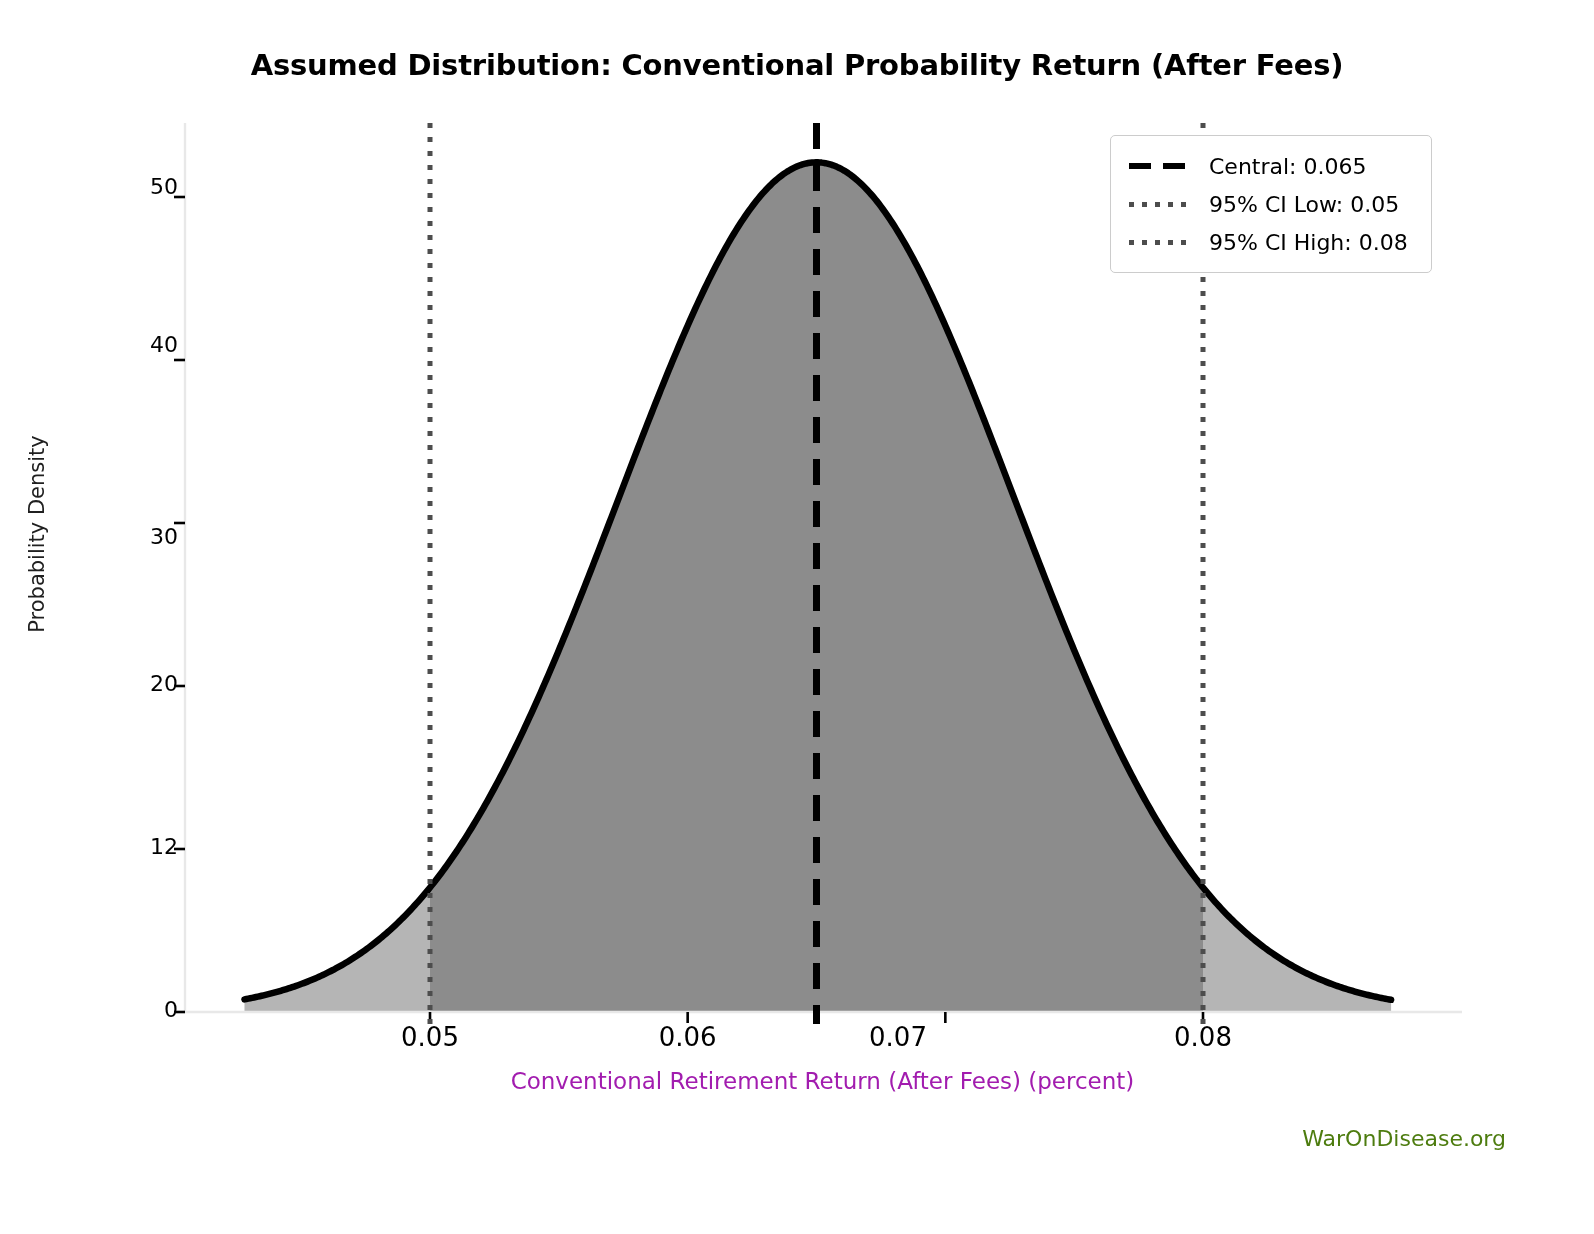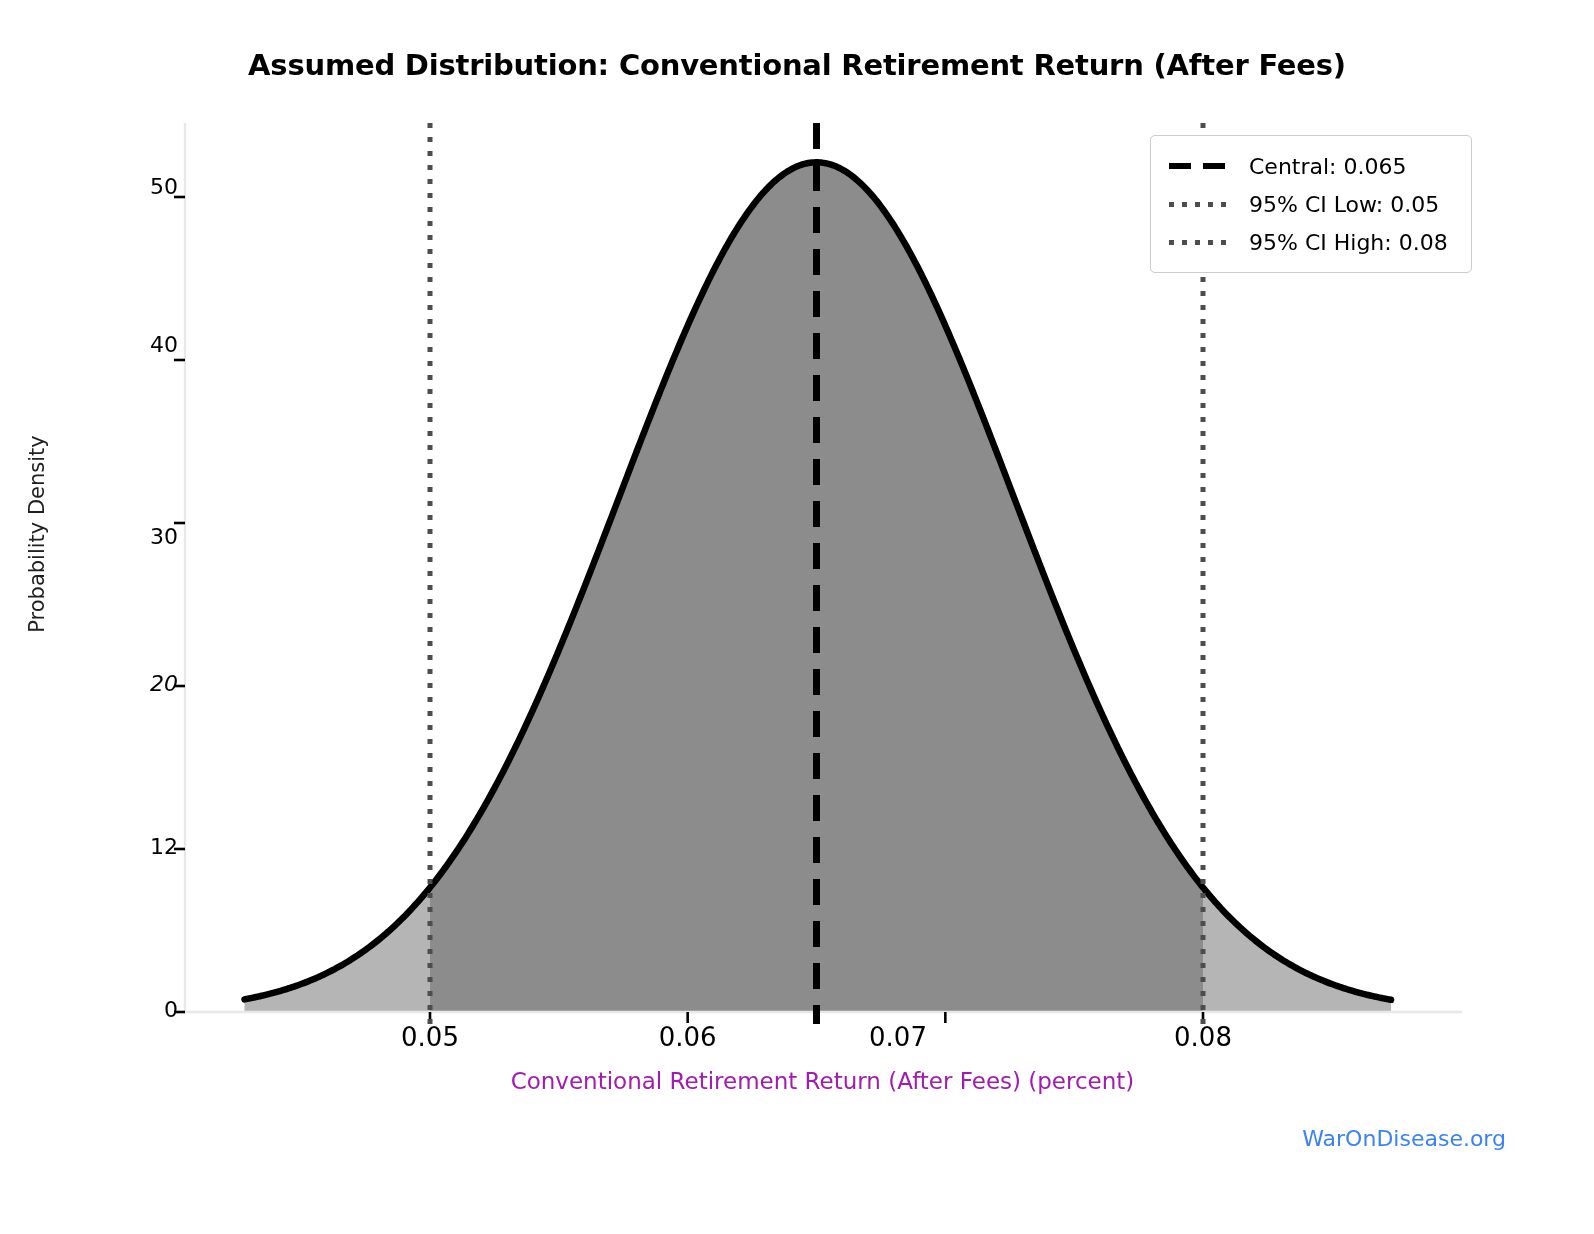--- a/index.html
+++ b/index.html
@@ -52,21 +52,21 @@
     text-align: center;
     font-size: 23px;
     color: #a21caf;
     white-space: nowrap;
   }
   #footer {
     position: absolute;
     right: 88px;
     top: 1126px;
     font-size: 22px;
-    color: #3b82f6;
+    color: #4d7c0f;
     white-space: nowrap;
   }
   .ytick-label {
     position: absolute;
     right: 1416px;
     width: 120px;
     text-align: right;
     font-size: 22px;
     color: #000000;
   }
@@ -82,21 +82,20 @@
   #legend-box {
     position: absolute;
     left: 1110px;
     top: 135px;
     width: 322px;
     border: 1.3px solid #cccccc;
     border-radius: 5px;
     background: #ffffff;
     padding: 11px 0 11px 0;
     box-sizing: border-box;
-    margin-left: 40px;
   }
   .legend-row {
     display: flex;
     align-items: center;
     height: 38px;
     padding-left: 16px;
   }
   .legend-key {
     width: 66px;
     height: 20px;
@@ -122,21 +121,21 @@
     width: 62px; height: 5px;
     background: repeating-linear-gradient(to right,
       #4d4d4d 0px, #4d4d4d 5px, transparent 5px, transparent 13px);
   }
 </style>
 </head>
 <body>
 
 <div id="figure">
 
-  <div id="chart-title">Assumed Distribution: Conventional Retirement Return (After Fees)</div>
+  <div id="chart-title">Assumed Distribution: Conventional Probability Return (After Fees)</div>
 
   <svg id="plot" width="1594" height="1234" viewBox="0 0 1594 1234" style="position:absolute;left:0;top:0;">
     <defs>
       <clipPath id="clip-left-tail">
         <rect x="185" y="100" width="245.0" height="915"></rect>
       </clipPath>
       <clipPath id="clip-ci">
         <rect x="430.0" y="100" width="773.0" height="915"></rect>
       </clipPath>
       <clipPath id="clip-right-tail">
@@ -173,21 +172,21 @@
     <path id="curve" fill="none" stroke="#000000" stroke-width="6.5" stroke-linejoin="round" stroke-linecap="round" d="M244.48 999.35 L246.39 998.99 L248.30 998.62 L250.21 998.24 L252.12 997.86 L254.04 997.46 L255.95 997.05 L257.86 996.64 L259.77 996.21 L261.68 995.77 L263.59 995.32 L265.50 994.86 L267.41 994.40 L269.32 993.91 L271.23 993.42 L273.15 992.92 L275.06 992.40 L276.97 991.88 L278.88 991.34 L280.79 990.78 L282.70 990.22 L284.61 989.64 L286.52 989.05 L288.43 988.45 L290.34 987.83 L292.26 987.20 L294.17 986.55 L296.08 985.89 L297.99 985.21 L299.90 984.52 L301.81 983.82 L303.72 983.10 L305.63 982.36 L307.54 981.61 L309.45 980.84 L311.37 980.06 L313.28 979.25 L315.19 978.44 L317.10 977.60 L319.01 976.75 L320.92 975.88 L322.83 974.99 L324.74 974.08 L326.65 973.16 L328.57 972.21 L330.48 971.25 L332.39 970.26 L334.30 969.26 L336.21 968.24 L338.12 967.20 L340.03 966.13 L341.94 965.05 L343.85 963.94 L345.76 962.81 L347.68 961.67 L349.59 960.49 L351.50 959.30 L353.41 958.09 L355.32 956.85 L357.23 955.59 L359.14 954.30 L361.05 952.99 L362.96 951.66 L364.87 950.30 L366.79 948.92 L368.70 947.51 L370.61 946.08 L372.52 944.62 L374.43 943.14 L376.34 941.63 L378.25 940.10 L380.16 938.54 L382.07 936.95 L383.99 935.33 L385.90 933.69 L387.81 932.02 L389.72 930.32 L391.63 928.59 L393.54 926.83 L395.45 925.05 L397.36 923.23 L399.27 921.39 L401.18 919.52 L403.10 917.62 L405.01 915.68 L406.92 913.72 L408.83 911.73 L410.74 909.70 L412.65 907.65 L414.56 905.56 L416.47 903.44 L418.38 901.29 L420.29 899.11 L422.21 896.90 L424.12 894.65 L426.03 892.37 L427.94 890.06 L429.85 887.71 L431.76 885.33 L433.67 882.92 L435.58 880.48 L437.49 878.00 L439.40 875.49 L441.32 872.94 L443.23 870.36 L445.14 867.74 L447.05 865.09 L448.96 862.41 L450.87 859.69 L452.78 856.93 L454.69 854.14 L456.60 851.32 L458.52 848.46 L460.43 845.57 L462.34 842.64 L464.25 839.67 L466.16 836.67 L468.07 833.63 L469.98 830.56 L471.89 827.45 L473.80 824.31 L475.71 821.13 L477.63 817.92 L479.54 814.67 L481.45 811.38 L483.36 808.06 L485.27 804.70 L487.18 801.31 L489.09 797.88 L491.00 794.42 L492.91 790.92 L494.82 787.39 L496.74 783.82 L498.65 780.22 L500.56 776.58 L502.47 772.91 L504.38 769.20 L506.29 765.46 L508.20 761.68 L510.11 757.87 L512.02 754.03 L513.93 750.15 L515.85 746.24 L517.76 742.30 L519.67 738.32 L521.58 734.31 L523.49 730.27 L525.40 726.20 L527.31 722.10 L529.22 717.96 L531.13 713.79 L533.05 709.60 L534.96 705.37 L536.87 701.11 L538.78 696.82 L540.69 692.51 L542.60 688.16 L544.51 683.79 L546.42 679.39 L548.33 674.96 L550.24 670.51 L552.16 666.02 L554.07 661.52 L555.98 656.98 L557.89 652.43 L559.80 647.84 L561.71 643.24 L563.62 638.61 L565.53 633.96 L567.44 629.28 L569.35 624.59 L571.27 619.87 L573.18 615.14 L575.09 610.38 L577.00 605.61 L578.91 600.82 L580.82 596.01 L582.73 591.18 L584.64 586.34 L586.55 581.48 L588.46 576.61 L590.38 571.72 L592.29 566.82 L594.20 561.91 L596.11 556.99 L598.02 552.06 L599.93 547.11 L601.84 542.16 L603.75 537.20 L605.66 532.23 L607.58 527.26 L609.49 522.28 L611.40 517.29 L613.31 512.30 L615.22 507.31 L617.13 502.32 L619.04 497.33 L620.95 492.33 L622.86 487.34 L624.77 482.35 L626.69 477.36 L628.60 472.37 L630.51 467.39 L632.42 462.42 L634.33 457.45 L636.24 452.49 L638.15 447.54 L640.06 442.59 L641.97 437.66 L643.88 432.74 L645.80 427.83 L647.71 422.94 L649.62 418.06 L651.53 413.20 L653.44 408.35 L655.35 403.52 L657.26 398.71 L659.17 393.93 L661.08 389.16 L663.00 384.41 L664.91 379.69 L666.82 374.99 L668.73 370.32 L670.64 365.67 L672.55 361.05 L674.46 356.46 L676.37 351.90 L678.28 347.37 L680.19 342.87 L682.11 338.41 L684.02 333.97 L685.93 329.58 L687.84 325.22 L689.75 320.89 L691.66 316.61 L693.57 312.36 L695.48 308.15 L697.39 303.99 L699.30 299.87 L701.22 295.79 L703.13 291.75 L705.04 287.76 L706.95 283.82 L708.86 279.92 L710.77 276.07 L712.68 272.27 L714.59 268.52 L716.50 264.83 L718.41 261.18 L720.33 257.59 L722.24 254.05 L724.15 250.56 L726.06 247.14 L727.97 243.77 L729.88 240.45 L731.79 237.20 L733.70 234.00 L735.61 230.87 L737.53 227.79 L739.44 224.78 L741.35 221.83 L743.26 218.94 L745.17 216.12 L747.08 213.36 L748.99 210.67 L750.90 208.05 L752.81 205.49 L754.72 203.00 L756.64 200.58 L758.55 198.22 L760.46 195.94 L762.37 193.73 L764.28 191.59 L766.19 189.52 L768.10 187.52 L770.01 185.60 L771.92 183.74 L773.83 181.97 L775.75 180.26 L777.66 178.64 L779.57 177.08 L781.48 175.61 L783.39 174.20 L785.30 172.88 L787.21 171.63 L789.12 170.46 L791.03 169.37 L792.94 168.35 L794.86 167.41 L796.77 166.55 L798.68 165.77 L800.59 165.07 L802.50 164.45 L804.41 163.91 L806.32 163.44 L808.23 163.06 L810.14 162.75 L812.06 162.53 L813.97 162.38 L815.88 162.31 L817.79 162.33 L819.70 162.42 L821.61 162.60 L823.52 162.85 L825.43 163.18 L827.34 163.59 L829.25 164.09 L831.17 164.66 L833.08 165.31 L834.99 166.04 L836.90 166.84 L838.81 167.73 L840.72 168.70 L842.63 169.74 L844.54 170.86 L846.45 172.06 L848.36 173.33 L850.28 174.68 L852.19 176.11 L854.10 177.62 L856.01 179.19 L857.92 180.85 L859.83 182.58 L861.74 184.38 L863.65 186.26 L865.56 188.21 L867.48 190.23 L869.39 192.33 L871.30 194.49 L873.21 196.73 L875.12 199.04 L877.03 201.41 L878.94 203.86 L880.85 206.37 L882.76 208.95 L884.67 211.60 L886.59 214.32 L888.50 217.10 L890.41 219.94 L892.32 222.85 L894.23 225.82 L896.14 228.86 L898.05 231.95 L899.96 235.11 L901.87 238.32 L903.78 241.60 L905.70 244.93 L907.61 248.32 L909.52 251.77 L911.43 255.27 L913.34 258.83 L915.25 262.44 L917.16 266.11 L919.07 269.82 L920.98 273.59 L922.89 277.41 L924.81 281.27 L926.72 285.18 L928.63 289.14 L930.54 293.15 L932.45 297.20 L934.36 301.30 L936.27 305.43 L938.18 309.61 L940.09 313.83 L942.01 318.09 L943.92 322.39 L945.83 326.73 L947.74 331.10 L949.65 335.51 L951.56 339.96 L953.47 344.43 L955.38 348.94 L957.29 353.49 L959.20 358.06 L961.12 362.66 L963.03 367.29 L964.94 371.94 L966.85 376.62 L968.76 381.33 L970.67 386.06 L972.58 390.82 L974.49 395.59 L976.40 400.39 L978.31 405.20 L980.23 410.04 L982.14 414.89 L984.05 419.76 L985.96 424.64 L987.87 429.54 L989.78 434.45 L991.69 439.38 L993.60 444.31 L995.51 449.26 L997.42 454.21 L999.34 459.18 L1001.25 464.15 L1003.16 469.13 L1005.07 474.11 L1006.98 479.10 L1008.89 484.09 L1010.80 489.08 L1012.71 494.07 L1014.62 499.07 L1016.54 504.06 L1018.45 509.05 L1020.36 514.04 L1022.27 519.03 L1024.18 524.01 L1026.09 528.99 L1028.00 533.96 L1029.91 538.93 L1031.82 543.89 L1033.73 548.83 L1035.65 553.77 L1037.56 558.70 L1039.47 563.62 L1041.38 568.53 L1043.29 573.43 L1045.20 578.31 L1047.11 583.17 L1049.02 588.03 L1050.93 592.86 L1052.84 597.68 L1054.76 602.49 L1056.67 607.27 L1058.58 612.04 L1060.49 616.79 L1062.40 621.52 L1064.31 626.23 L1066.22 630.91 L1068.13 635.58 L1070.04 640.22 L1071.96 644.85 L1073.87 649.44 L1075.78 654.02 L1077.69 658.57 L1079.60 663.09 L1081.51 667.59 L1083.42 672.06 L1085.33 676.51 L1087.24 680.93 L1089.15 685.32 L1091.07 689.68 L1092.98 694.01 L1094.89 698.32 L1096.80 702.60 L1098.71 706.85 L1100.62 711.06 L1102.53 715.25 L1104.44 719.40 L1106.35 723.53 L1108.26 727.62 L1110.18 731.68 L1112.09 735.71 L1114.00 739.71 L1115.91 743.68 L1117.82 747.61 L1119.73 751.51 L1121.64 755.37 L1123.55 759.20 L1125.46 763.00 L1127.37 766.76 L1129.29 770.49 L1131.20 774.19 L1133.11 777.85 L1135.02 781.48 L1136.93 785.07 L1138.84 788.62 L1140.75 792.14 L1142.66 795.63 L1144.57 799.08 L1146.49 802.50 L1148.40 805.88 L1150.31 809.22 L1152.22 812.53 L1154.13 815.80 L1156.04 819.04 L1157.95 822.24 L1159.86 825.41 L1161.77 828.54 L1163.68 831.63 L1165.60 834.69 L1167.51 837.72 L1169.42 840.71 L1171.33 843.66 L1173.24 846.58 L1175.15 849.46 L1177.06 852.31 L1178.97 855.12 L1180.88 857.90 L1182.79 860.64 L1184.71 863.35 L1186.62 866.02 L1188.53 868.66 L1190.44 871.26 L1192.35 873.83 L1194.26 876.36 L1196.17 878.87 L1198.08 881.33 L1199.99 883.77 L1201.90 886.17 L1203.82 888.53 L1205.73 890.87 L1207.64 893.17 L1209.55 895.44 L1211.46 897.67 L1213.37 899.87 L1215.28 902.04 L1217.19 904.18 L1219.10 906.29 L1221.02 908.37 L1222.93 910.41 L1224.84 912.43 L1226.75 914.41 L1228.66 916.36 L1230.57 918.28 L1232.48 920.17 L1234.39 922.04 L1236.30 923.87 L1238.21 925.67 L1240.13 927.45 L1242.04 929.19 L1243.95 930.91 L1245.86 932.60 L1247.77 934.26 L1249.68 935.90 L1251.59 937.50 L1253.50 939.08 L1255.41 940.63 L1257.32 942.16 L1259.24 943.66 L1261.15 945.14 L1263.06 946.58 L1264.97 948.01 L1266.88 949.40 L1268.79 950.78 L1270.70 952.13 L1272.61 953.45 L1274.52 954.75 L1276.43 956.03 L1278.35 957.28 L1280.26 958.51 L1282.17 959.72 L1284.08 960.90 L1285.99 962.07 L1287.90 963.21 L1289.81 964.33 L1291.72 965.43 L1293.63 966.50 L1295.55 967.56 L1297.46 968.60 L1299.37 969.61 L1301.28 970.61 L1303.19 971.58 L1305.10 972.54 L1307.01 973.48 L1308.92 974.40 L1310.83 975.30 L1312.74 976.18 L1314.66 977.05 L1316.57 977.89 L1318.48 978.72 L1320.39 979.54 L1322.30 980.33 L1324.21 981.11 L1326.12 981.87 L1328.03 982.62 L1329.94 983.35 L1331.85 984.07 L1333.77 984.77 L1335.68 985.45 L1337.59 986.12 L1339.50 986.78 L1341.41 987.42 L1343.32 988.04 L1345.23 988.66 L1347.14 989.26 L1349.05 989.84 L1350.97 990.42 L1352.88 990.98 L1354.79 991.53 L1356.70 992.06 L1358.61 992.58 L1360.52 993.10 L1362.43 993.60 L1364.34 994.08 L1366.25 994.56 L1368.16 995.03 L1370.08 995.48 L1371.99 995.92 L1373.90 996.36 L1375.81 996.78 L1377.72 997.19 L1379.63 997.60 L1381.54 997.99 L1383.45 998.38 L1385.36 998.75 L1387.27 999.12 L1389.19 999.47 L1391.10 999.82"></path>
 
     <line id="ci-low-line" x1="430.0" y1="123" x2="430.0" y2="1024" stroke="#4d4d4d" stroke-width="5" stroke-dasharray="5 9"></line>
     <line id="ci-high-line" x1="1203.0" y1="123" x2="1203.0" y2="1024" stroke="#4d4d4d" stroke-width="5" stroke-dasharray="5 9"></line>
     <line id="central-line" x1="816.5" y1="123" x2="816.5" y2="1024" stroke="#000000" stroke-width="7" stroke-dasharray="26 16"></line>
   </svg>
 
   <div id="ytick-labels">
       <div class="ytick-label" style="top: 997px;">0</div>
       <div class="ytick-label" style="top: 834px;">12</div>
-      <div class="ytick-label" style="top: 671px; font-style: italic;">20</div>
+      <div class="ytick-label" style="top: 671px;">20</div>
       <div class="ytick-label" style="top: 508px; margin-top: 16px;">30</div>
       <div class="ytick-label" style="top: 332px;">40</div>
       <div class="ytick-label" style="top: 174px;">50</div>
     </div>
   <div id="xtick-labels">
       <div class="xtick-label" style="left: 430px;">0.05</div>
       <div class="xtick-label" style="left: 687.667px;">0.06</div>
       <div class="xtick-label" style="left: 898px;">0.07</div>
       <div class="xtick-label" style="left: 1203px;">0.08</div>
     </div>

